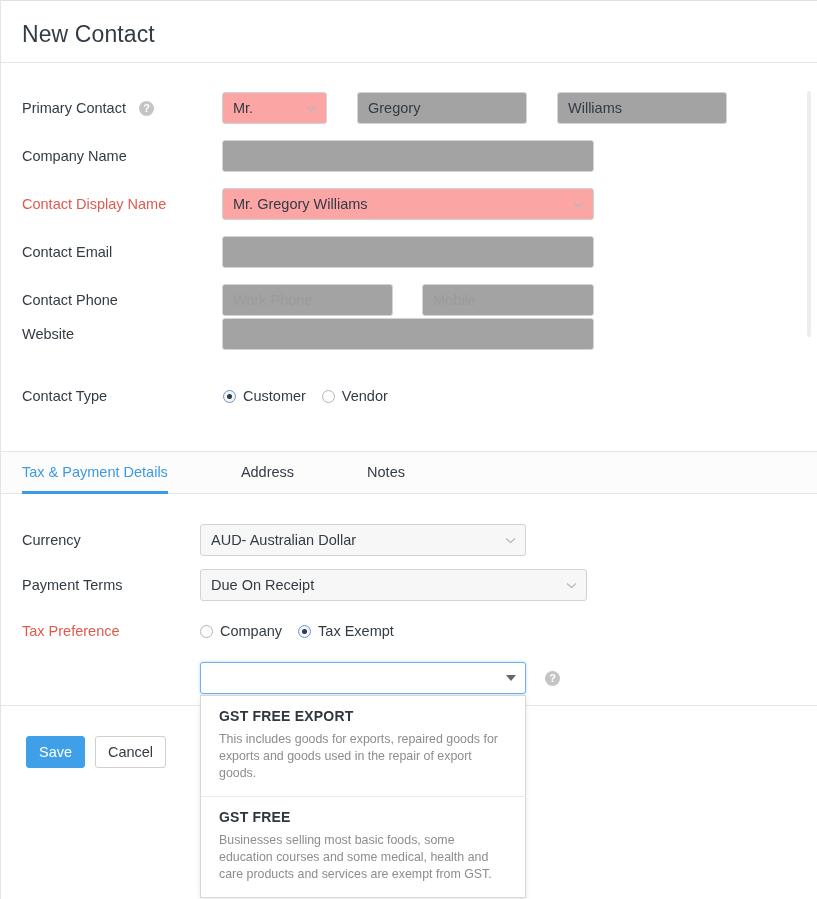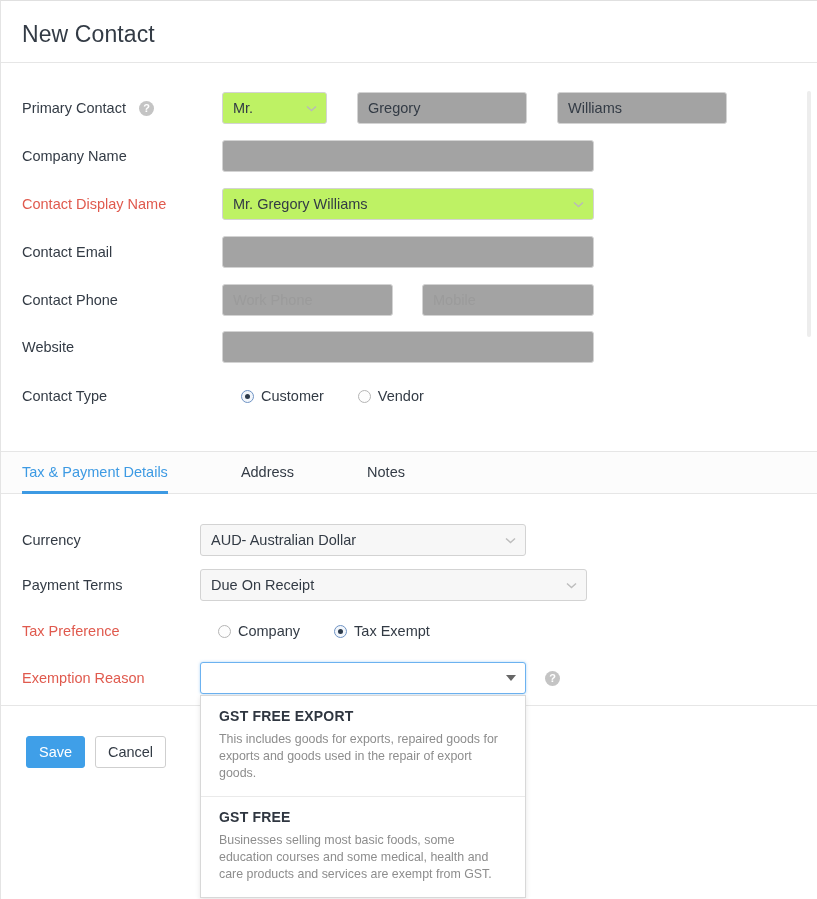--- a/index.html
+++ b/index.html
@@ -95,21 +95,21 @@
     outline: none;
   }
   .txt::placeholder { color: #9b9b9b; }
 
   .sel {
     position: absolute;
     box-sizing: border-box;
     height: 32px;
     border: 1px solid #d3d3d3;
     border-radius: 3px;
-    background: #bef264;
+    background: #fca5a5;
     font-size: 14.5px;
     color: #333b45;
     line-height: 30px;
     padding: 0 10px;
     white-space: nowrap;
     overflow: hidden;
   }
   .sel.grayed { background: #f7f7f7; }
   .sel .chev {
     position: absolute;
@@ -126,21 +126,20 @@
     display: flex;
     align-items: center;
     height: 32px;
   }
   .radio-item {
     display: flex;
     align-items: center;
     margin-right: 16px;
     font-size: 14.5px;
     color: #333b45;
-    margin-left: 18px;
   }
   .radio-dot {
     width: 13px;
     height: 13px;
     border-radius: 50%;
     border: 1px solid #b5b5b5;
     background: #fdfdfd;
     margin-right: 7px;
     position: relative;
     box-sizing: border-box;
@@ -348,21 +347,21 @@
       <span class="field-label">Contact Email</span>
       <input class="txt" type="text" style="left: 221px; top: 0px; width: 372px;" value="">
     </div>
 
     <div class="field-row" style="top:221px;">
       <span class="field-label">Contact Phone</span>
       <input class="txt" type="text" style="left: 221px; top: 0px; width: 171px;" placeholder="Work Phone">
       <input class="txt" type="text" style="left: 421px; top: 0px; width: 172px;" placeholder="Mobile">
     </div>
 
-    <div class="field-row" style="top:268px;">
+    <div class="field-row" style="top:255px;">
       <span class="field-label">Website</span>
       <input class="txt" type="text" style="left: 221px; top: 0px; width: 372px;" value="">
     </div>
 
     <div class="field-row" style="top:317px;">
       <span class="field-label">Contact Type</span>
       <div class="radio-group" style="left:222px; top:0;">
         <label class="radio-item">
           <span class="radio-dot on"></span>
           <span>Customer</span>
@@ -425,21 +424,20 @@
           <span>Company</span>
         </label>
         <label class="radio-item">
           <span class="radio-dot on"></span>
           <span>Tax Exempt</span>
         </label>
       </div>
     </div>
 
     <div class="field-row" style="top:168px;">
-      <span class="field-label required">Exemption Reason</span>
       <div class="sel focused" style="left:199px; top:0; width:326px;">
         <span></span>
         <span class="chev">
           <span class="caret-down"></span>
         </span>
       </div>
       <span class="help-icon" style="left:544px; top:9px;">?</span>
     </div>
   </div>
 

